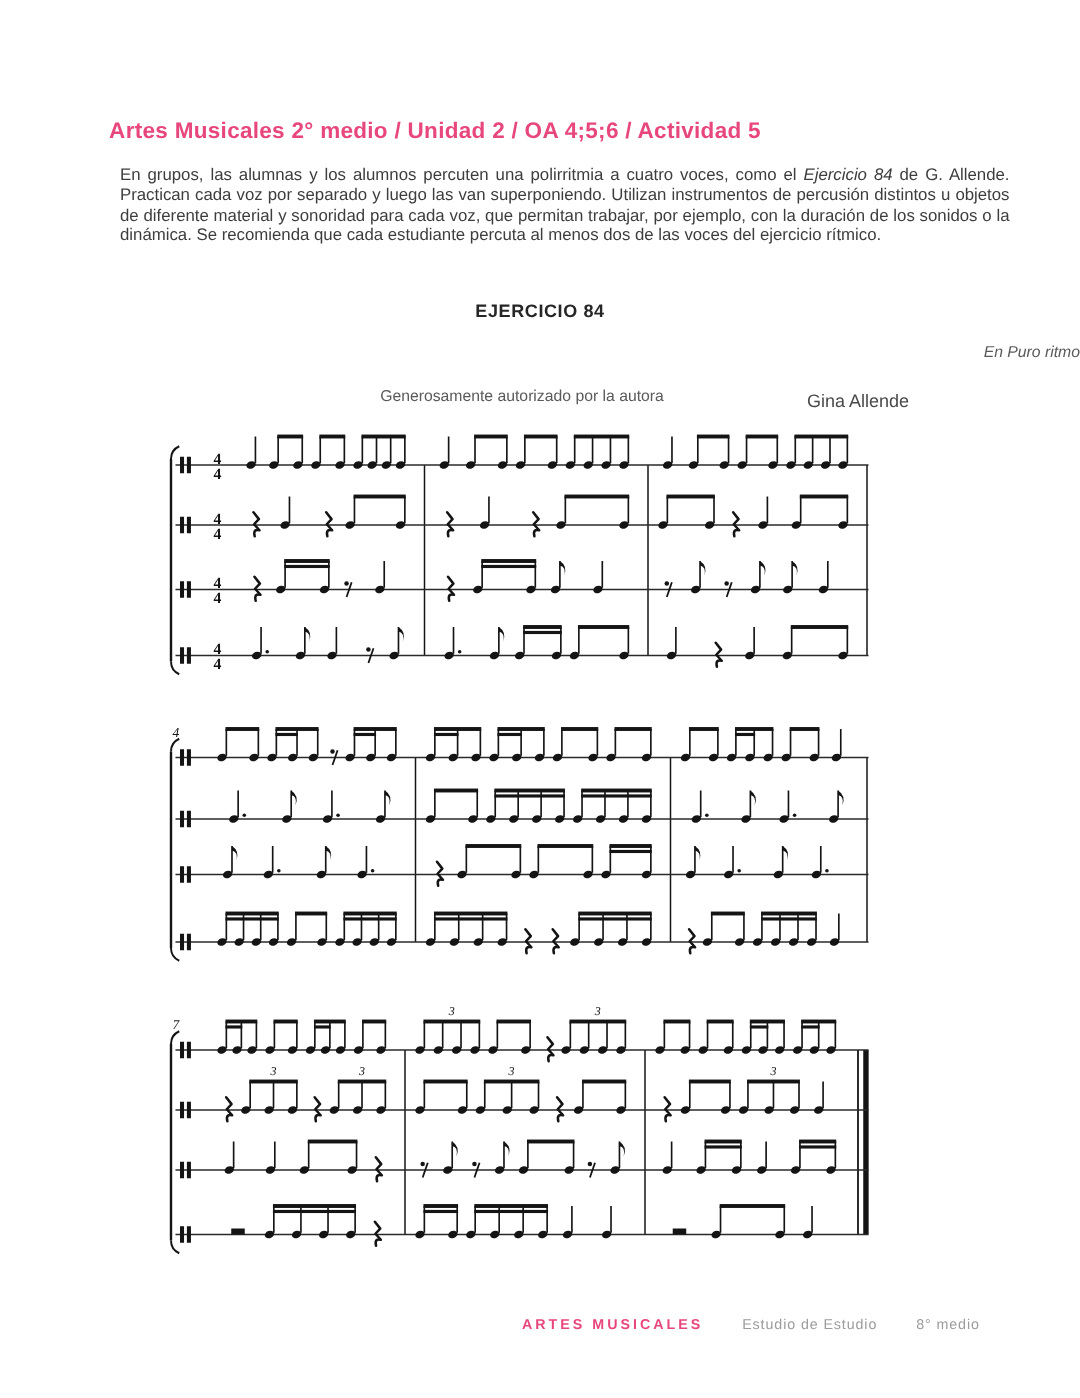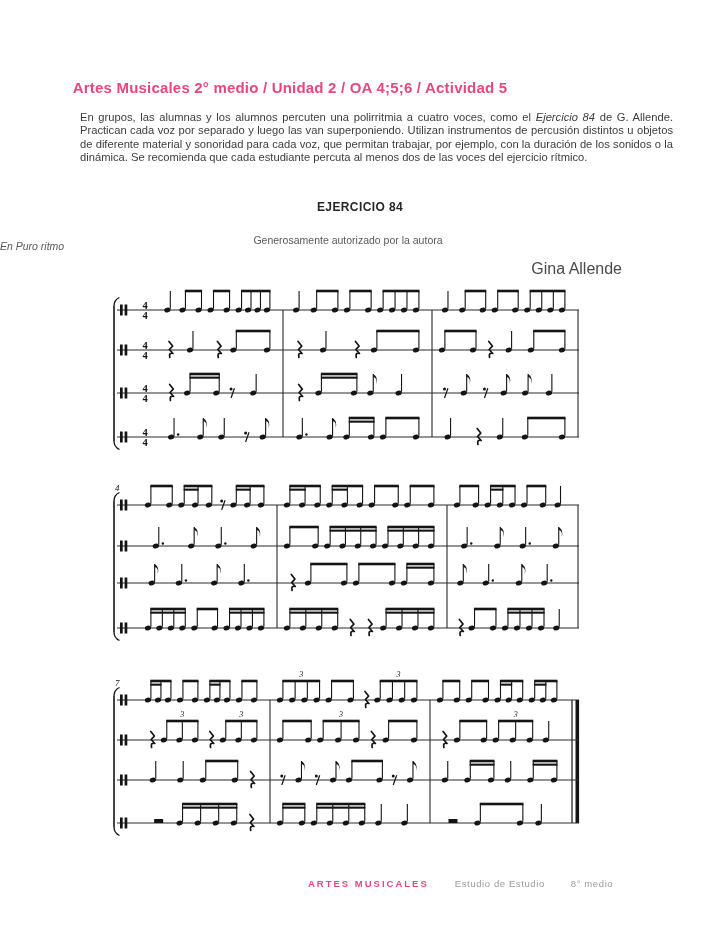--- a/index.html
+++ b/index.html
@@ -5,29 +5,29 @@
   html,body{margin:0;padding:0;background:#fff;}
   .page{position:relative;width:720px;height:932px;background:#ffffff;overflow:hidden;
         font-family:"Liberation Sans",sans-serif;color:#3d3d3d;}
   .doc-title{position:absolute;top:79px;left:0;width:580px;text-align:center;
         font-size:15px;font-weight:700;color:#e8477d;letter-spacing:0.2px;}
   .intro{position:absolute;top:111px;left:80px;width:593px;font-size:11.2px;
         line-height:13.4px;text-align:justify;color:#3d3d3d;}
   .intro .it{font-style:italic;}
   .ex-heading{position:absolute;top:200px;left:0;width:720px;text-align:center;
         font-size:12px;font-weight:700;color:#262626;letter-spacing:0.4px;}
-  .ex-sub{position:absolute;top:240px;left:0;width:612px;text-align:left;
+  .ex-sub{position:absolute;top:229px;left:0;width:720px;text-align:right;
         font-size:10.5px;font-style:italic;color:#5a5a5a;}
-  .ex-perm{position:absolute;top:234px;left:0;width:696px;text-align:center;
+  .ex-perm{position:absolute;top:258px;left:0;width:696px;text-align:center;
         font-size:10.5px;color:#5a5a5a;}
-  .author{position:absolute;top:260px;right:98px;font-size:16px;color:#4a4a4a;}
+  .author{position:absolute;top:260px;right:114px;font-size:12px;color:#4a4a4a;}
   .sys{position:absolute;left:105px;}
   .footer{position:absolute;top:878px;left:308px;display:flex;align-items:baseline;gap:26px;
         font-size:9.5px;}
-  .footer .brand{color:#e8477d;font-weight:700;letter-spacing:2px;}
+  .footer .brand{color:#e8477d;font-weight:700;letter-spacing:2px;margin-left:40px;}
   .footer .muted{color:#9b9b9b;letter-spacing:0.6px;}
 </style>
 </head>
 <body>
 
 <div class="page">
 
   <div class="doc-title">Artes Musicales 2° medio / Unidad 2 / OA 4;5;6 / Actividad 5</div>
 
   <div class="intro"><span>En grupos, las alumnas y los alumnos percuten una polirritmia a cuatro voces, como el </span><span class="it">Ejercicio 84</span><span> de G. Allende. Practican cada voz por separado y luego las van superponiendo. Utilizan instrumentos de percusión distintos u objetos de diferente material y sonoridad para cada voz, que permitan trabajar, por ejemplo, con la duración de los sonidos o la dinámica. Se recomienda que cada estudiante percuta al menos dos de las voces del ejercicio rítmico.</span></div>

